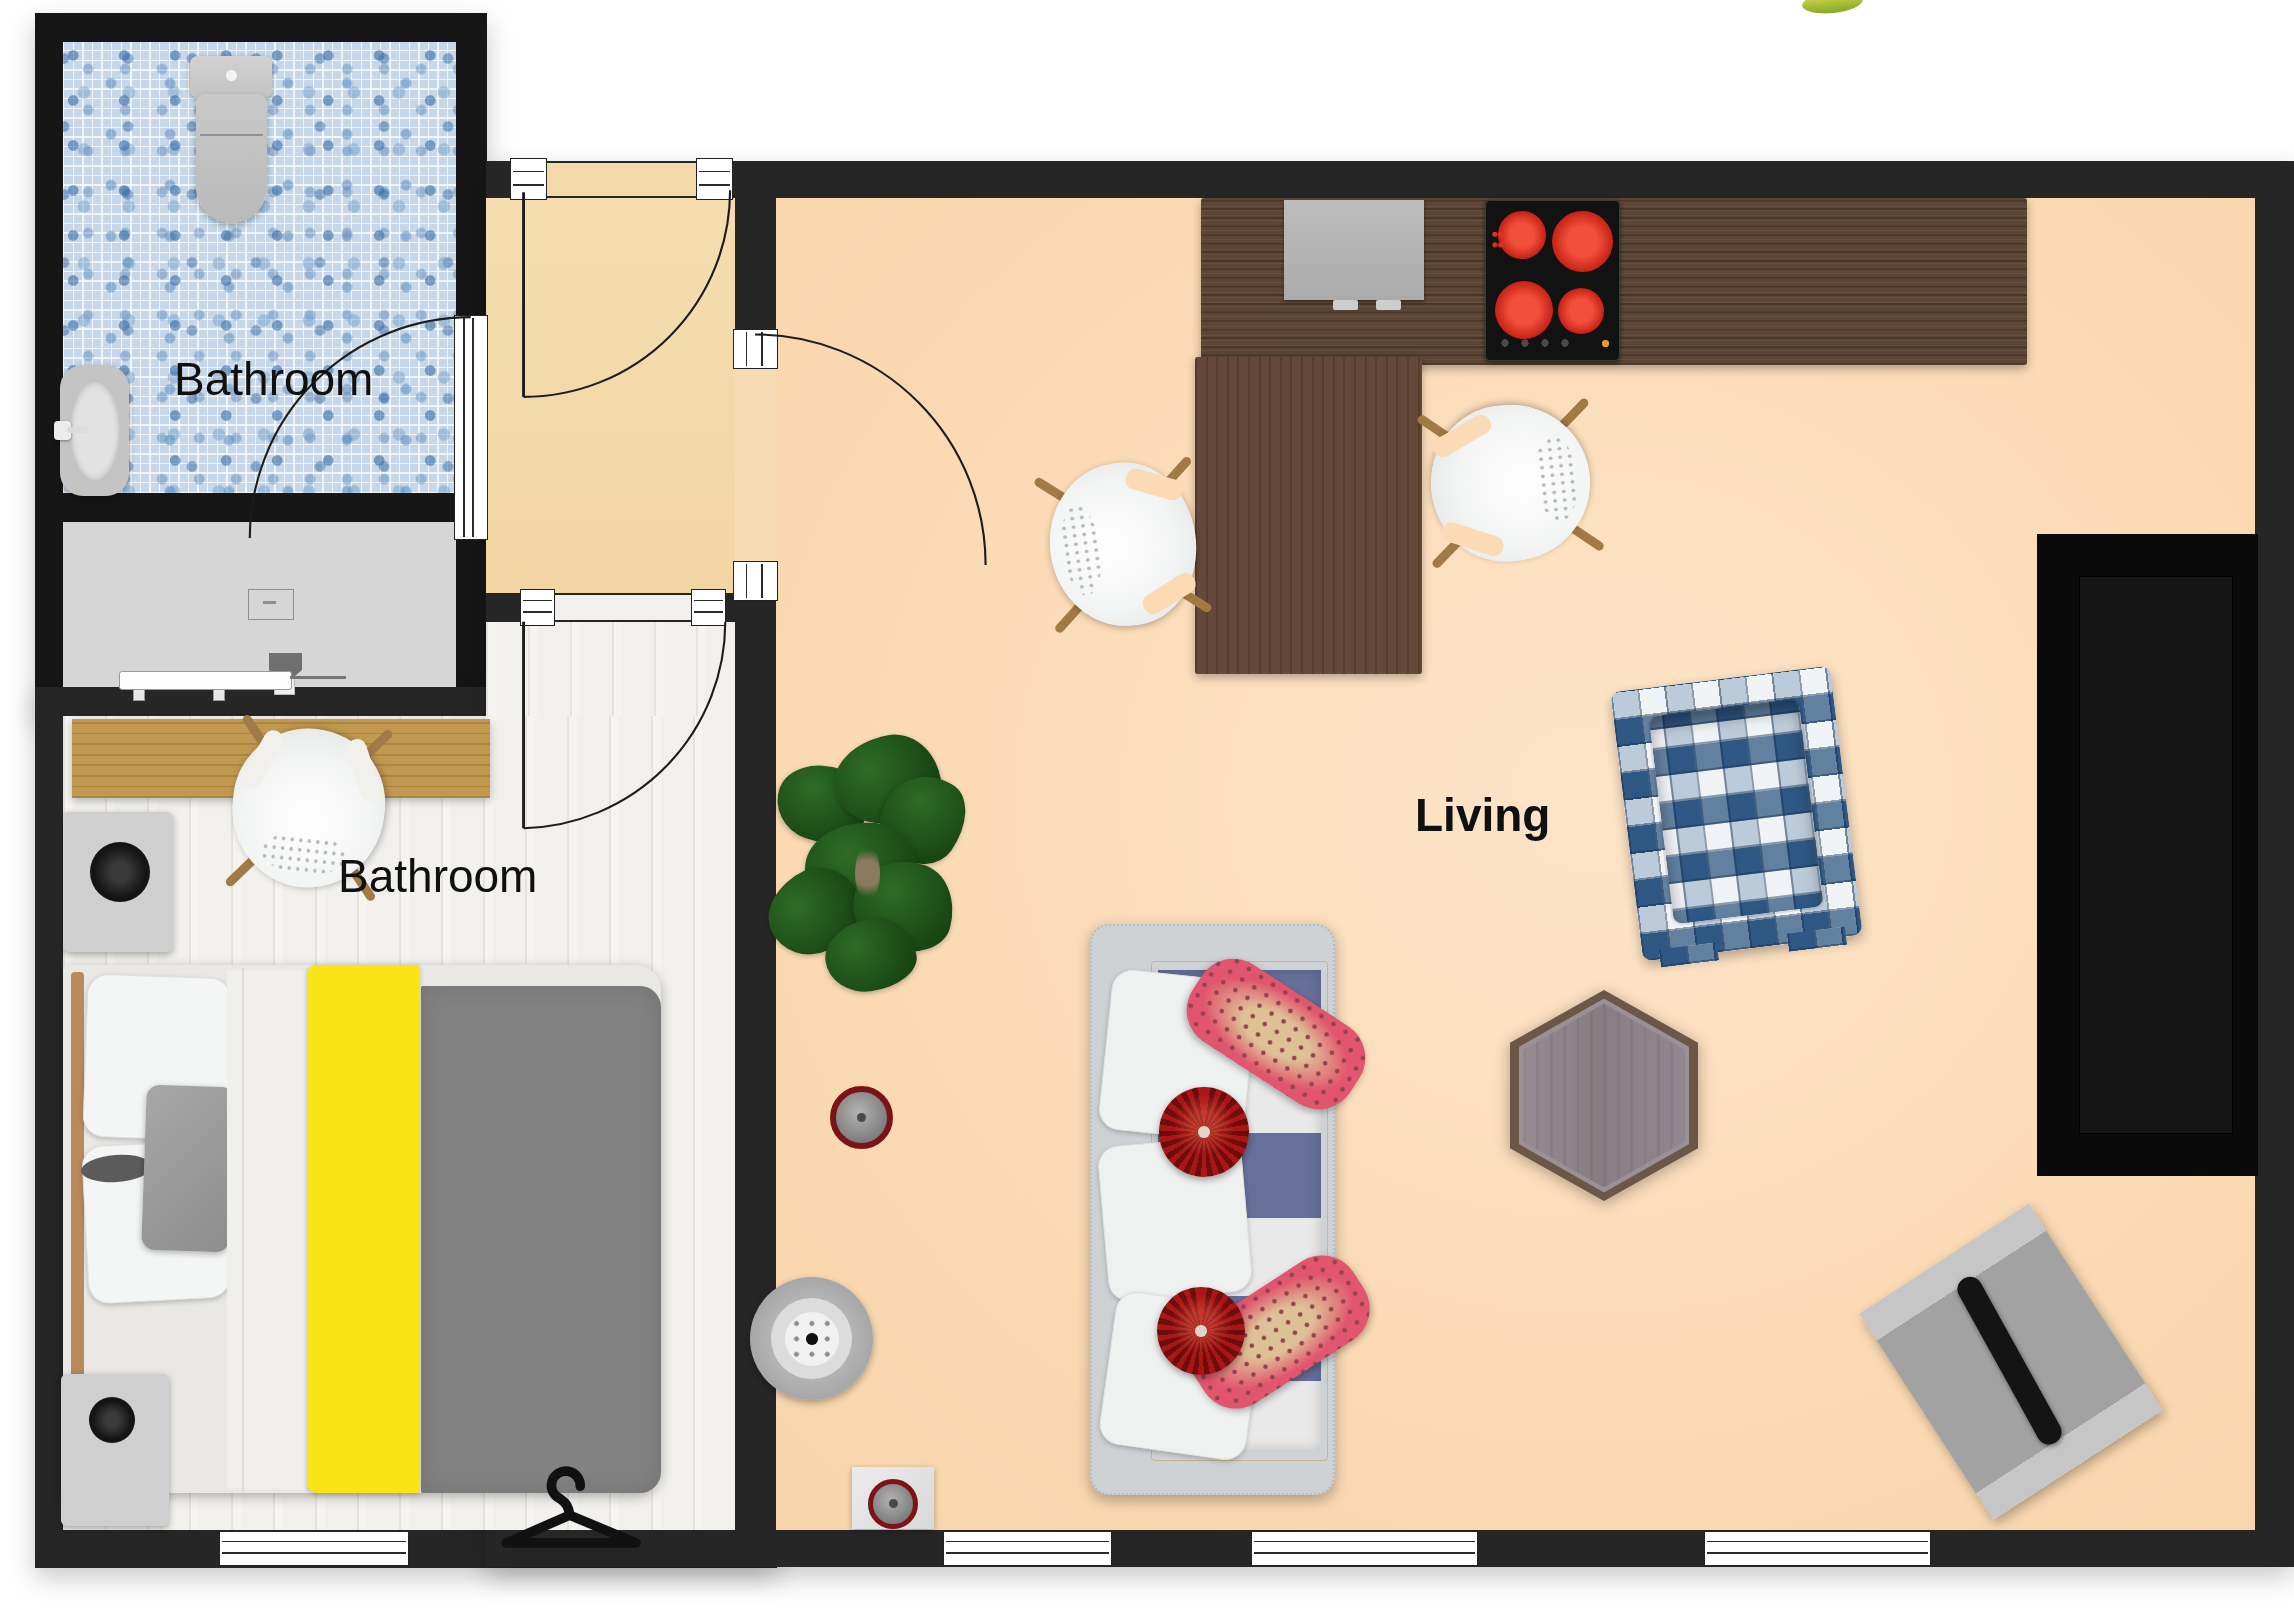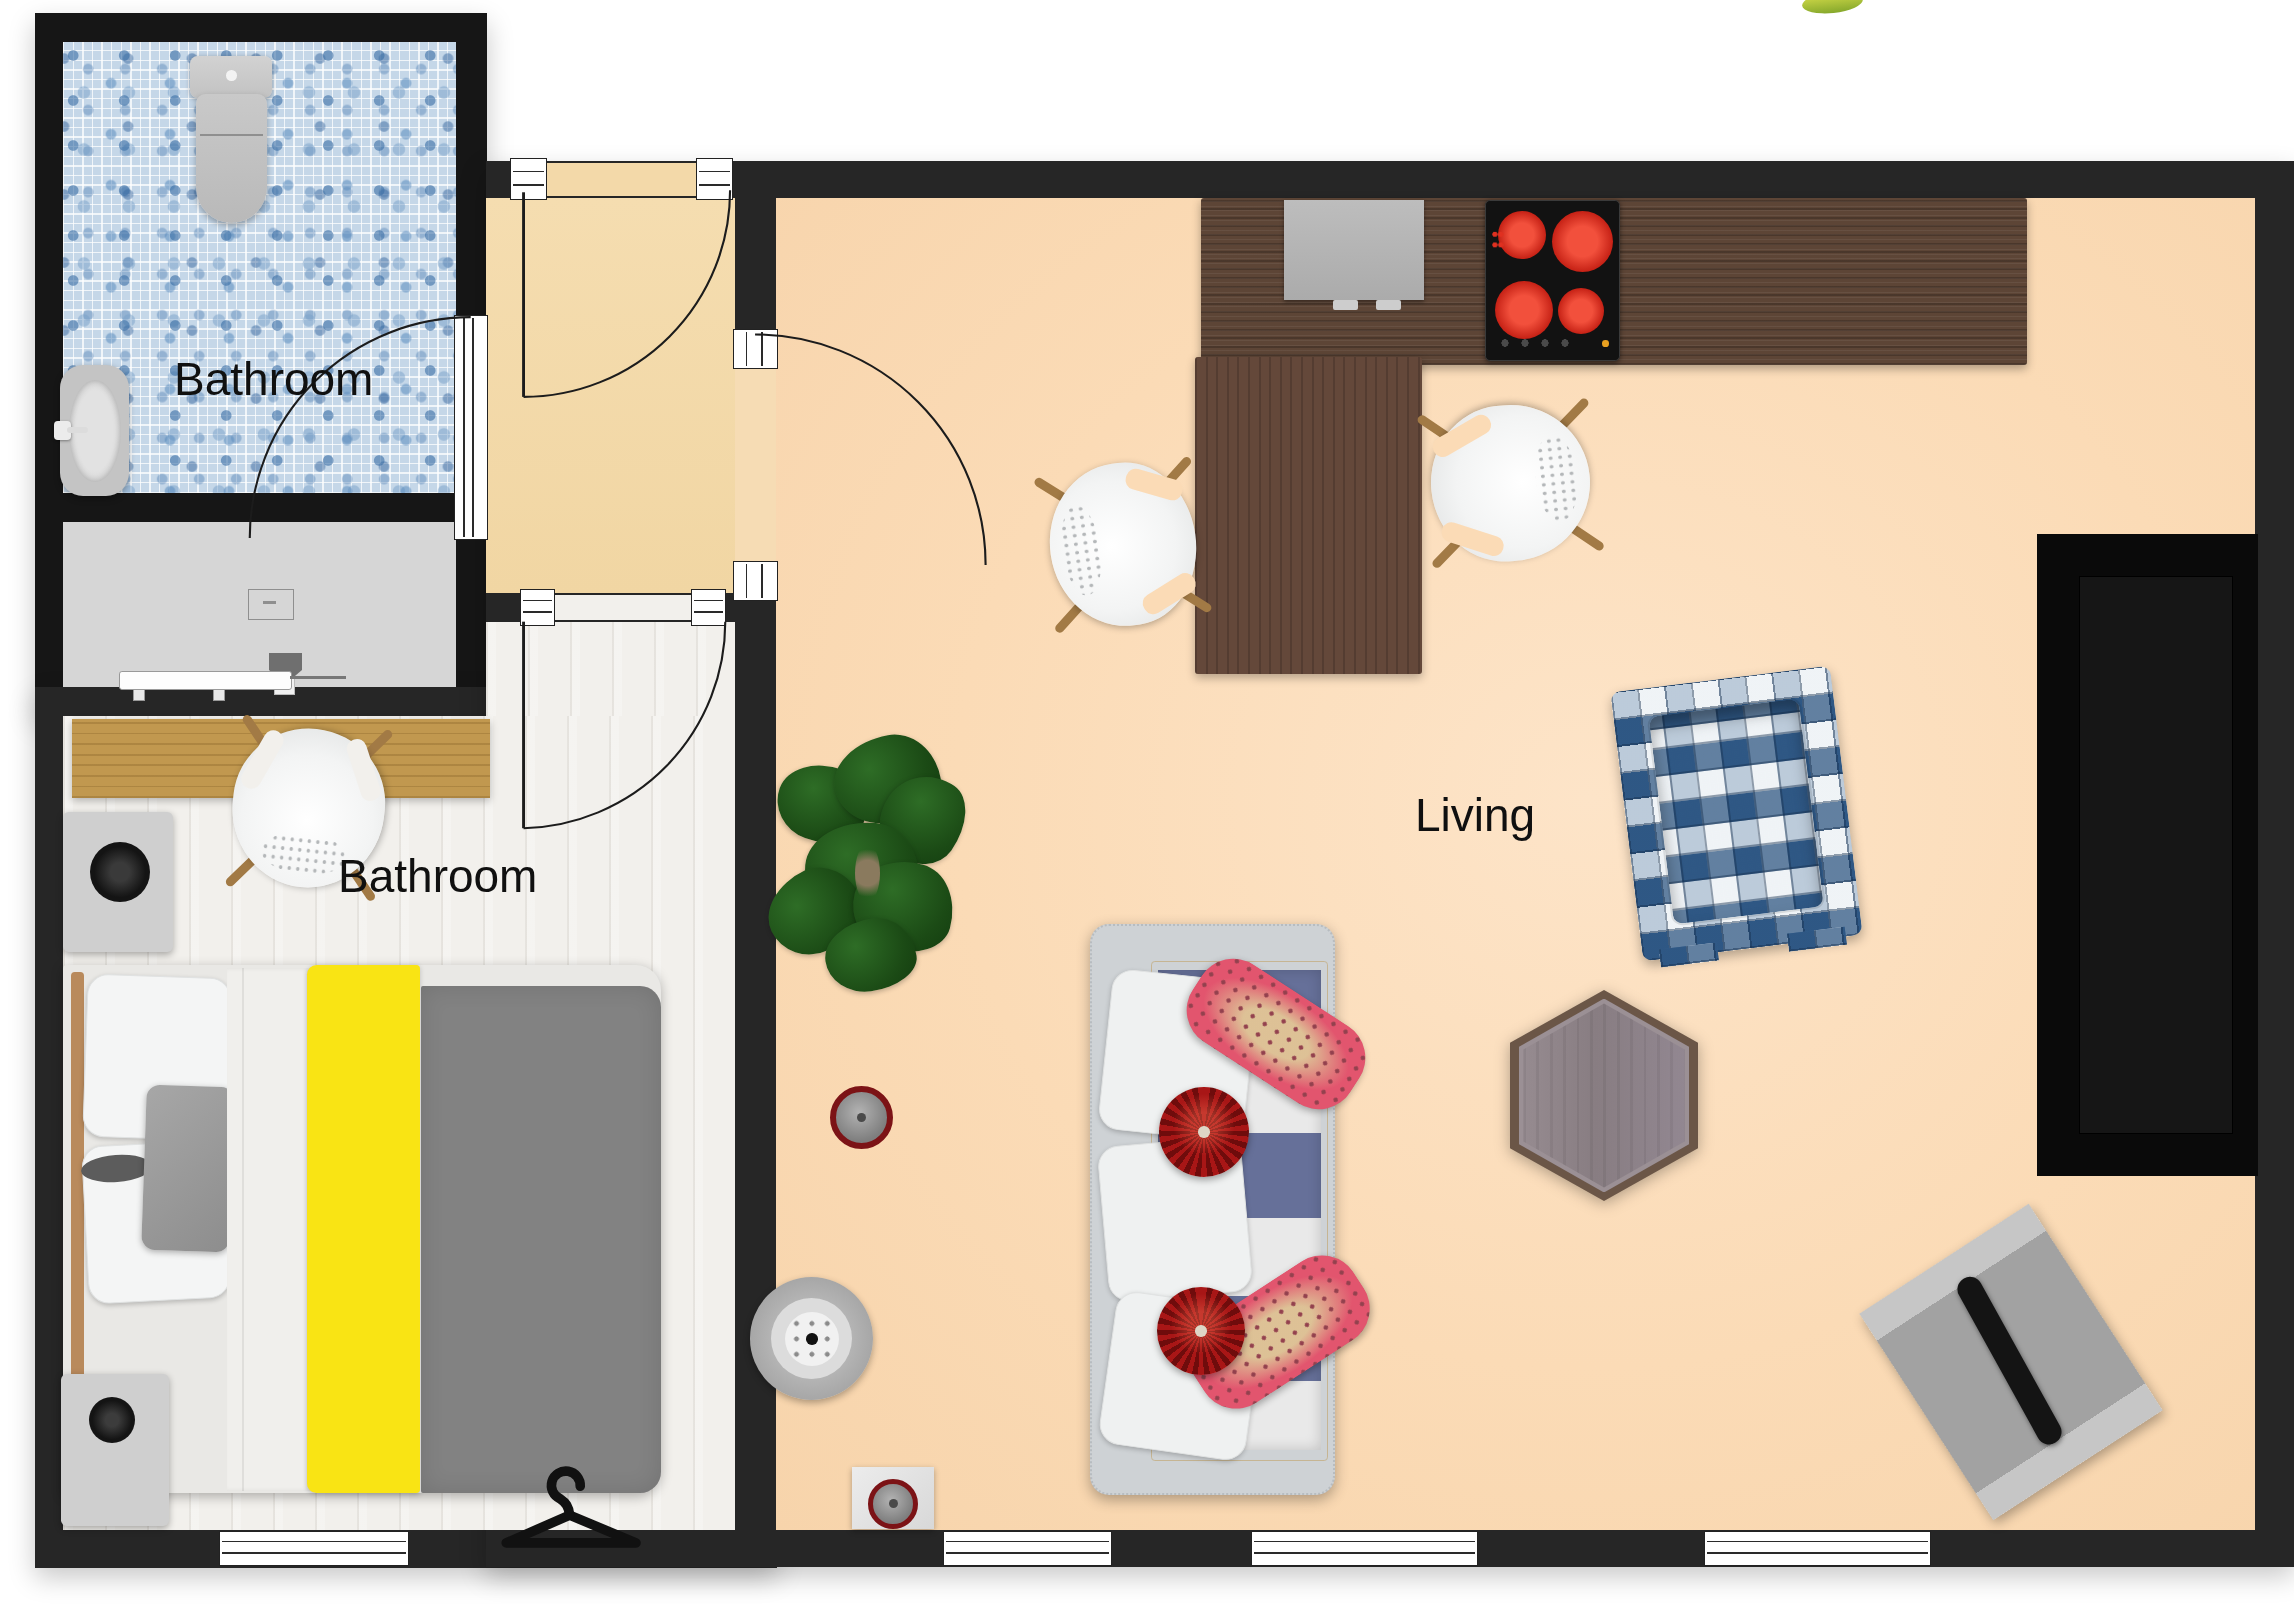--- a/index.html
+++ b/index.html
@@ -277,16 +277,16 @@
     <g stroke="#111" stroke-width="10" stroke-linecap="round" stroke-linejoin="round">
       <path d="M527,1606 L593,1577 L662,1606 Z"></path>
       <path d="M593,1577 c-1,-9 -4,-13 -10,-17 a15,15 0 1 1 21,-13"></path>
     </g>
   </svg>
 
   <div class="abs" style="left:1802px;top:-7.7px;width:61px;height:21px;border-radius:50%;background:linear-gradient(180deg,#d6dd4a,#86a82c);transform:rotate(-6deg);"></div>
 
   <div class="label" style="left:174px;top:352px;">Bathroom</div>
   <div class="label" style="left:338px;top:849px;">Bathroom</div>
-  <div class="label" style="left:1415px;top:788px;">Living</div>
+  <div class="label" style="left:1415px;top:788px;font-weight:bold;">Living</div>
 
 </div>
 
 
 </body></html>

